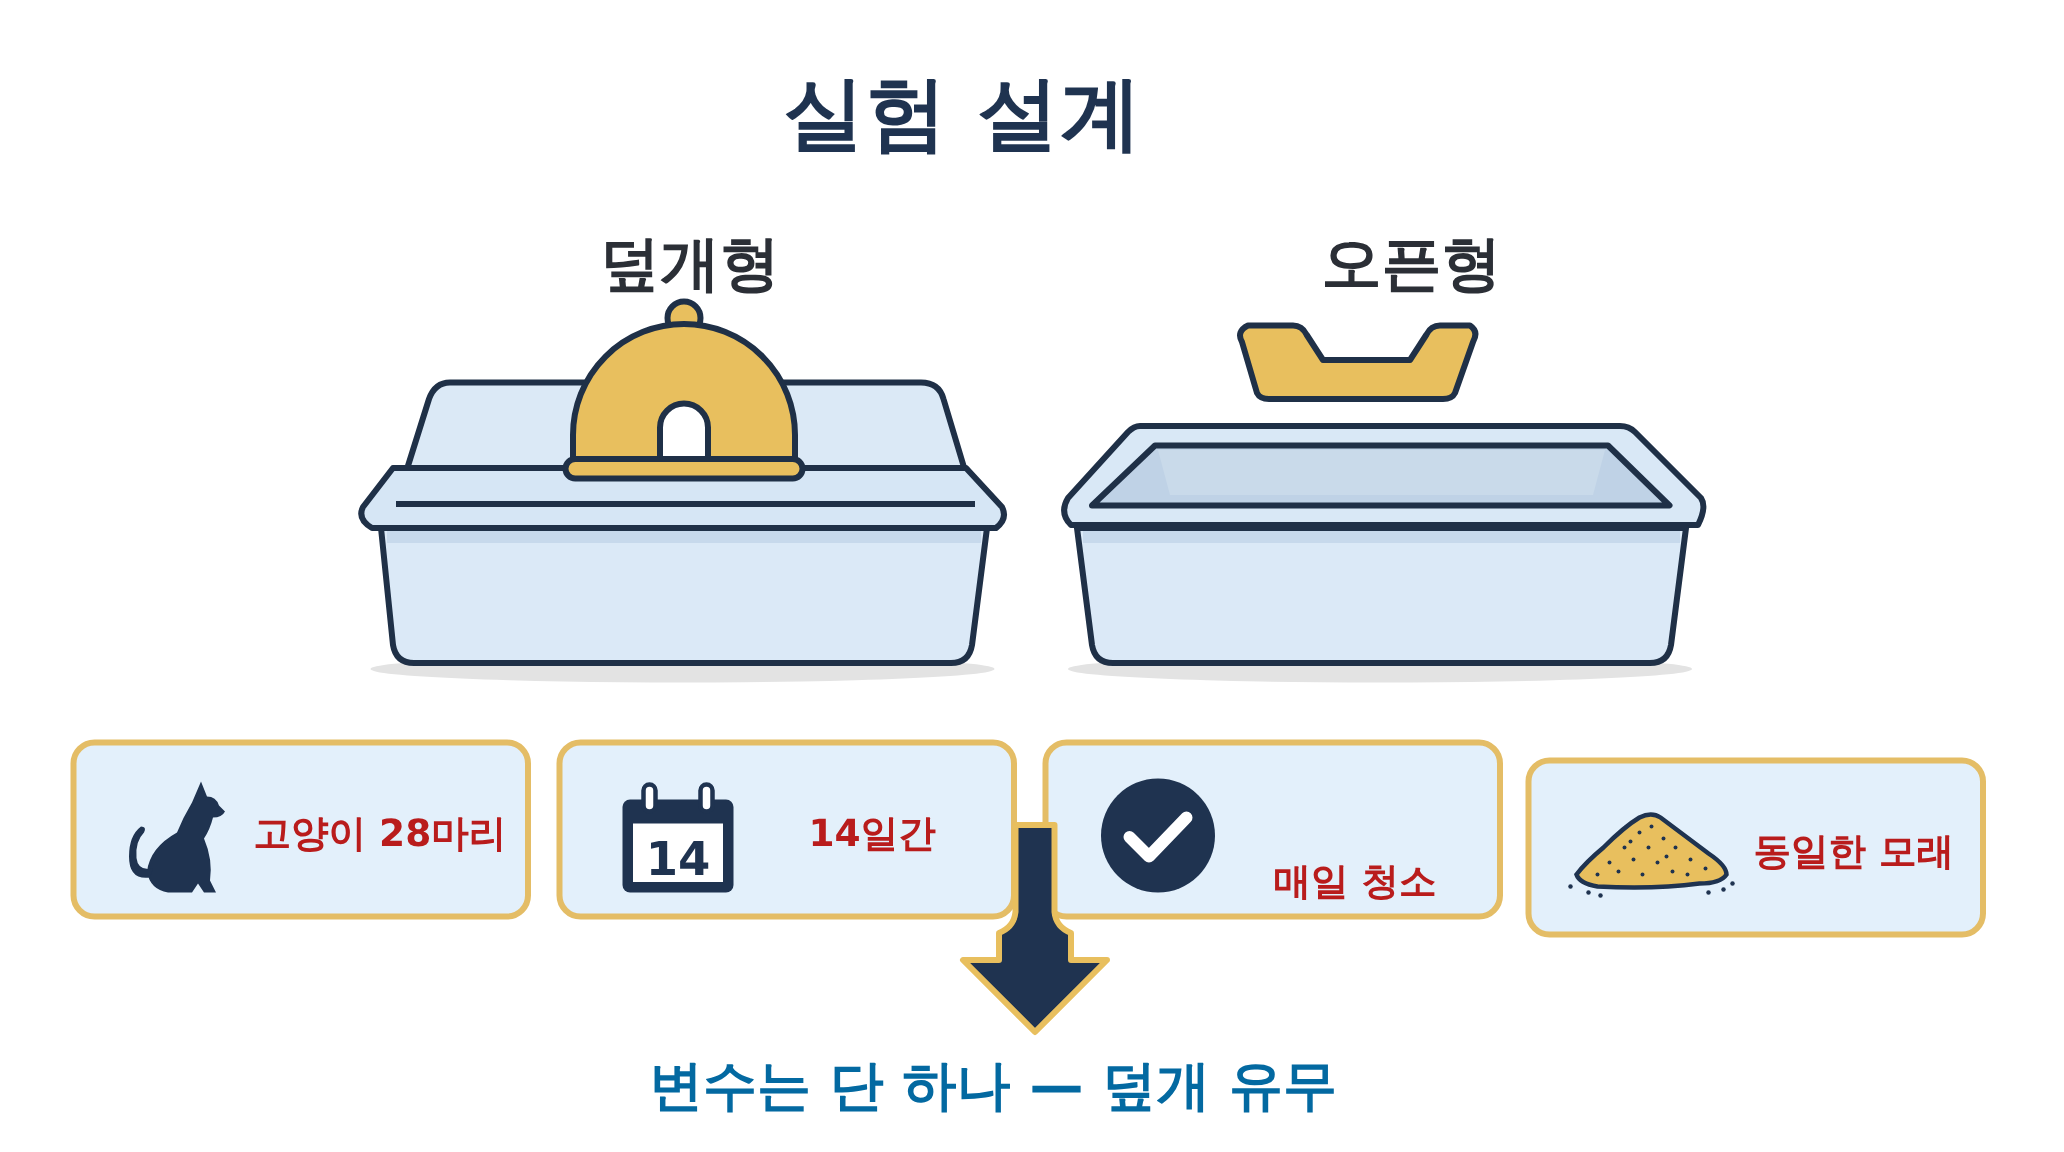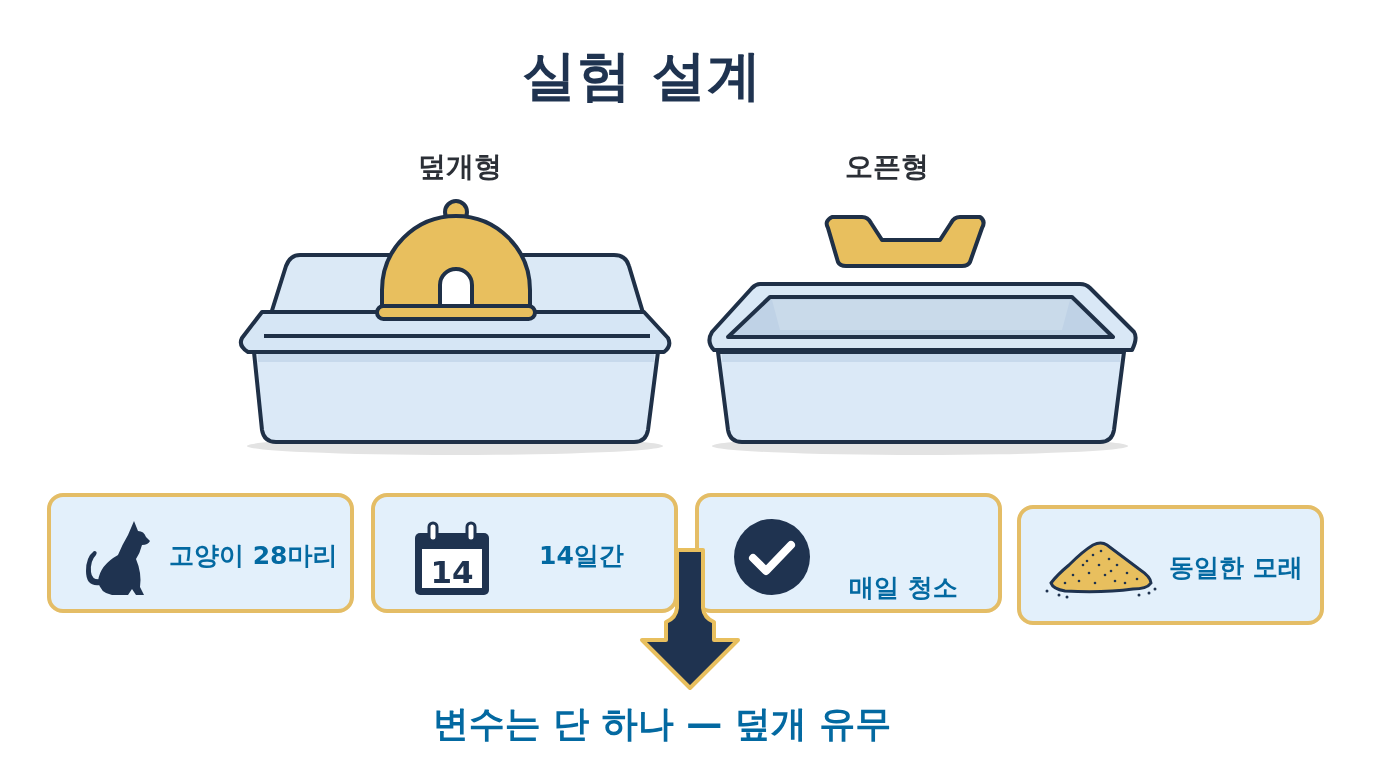--- a/index.html
+++ b/index.html
@@ -8,43 +8,43 @@
       background: #ffffff;
       font-family: "DejaVu Sans", "Liberation Sans", sans-serif;
       color: #1f3047;
     }
     .abs { position: absolute; }
     .title {
       left: 0; width: 1284px; top: 40px; text-align: center;
       font-size: 54px; font-weight: bold; color: #1f3350; letter-spacing: 1px;
     }
     .label {
-      font-size: 28px; font-weight: bold; color: #2b2f36; text-align: center;
+      font-size: 40px; font-weight: bold; color: #2b2f36; text-align: center;
     }
     .illus { left: 0; top: 0; width: 1376px; height: 768px; }
     .card {
       top: 493px; height: 120px; width: 307px;
       background: #e3f0fb; border: 4px solid #e4bd66; border-radius: 16px;
       box-sizing: border-box;
     }
     .card-text {
-      font-size: 25px; font-weight: bold; color: #0369a1; white-space: nowrap;
+      font-size: 25px; font-weight: bold; color: #b91c1c; white-space: nowrap;
     }
     .conclusion {
       left: 0; width: 1324px; top: 700px; text-align: center;
       font-size: 36px; font-weight: bold; color: #0369a1;
     }
   </style>
 </head>
 <body>
 
 <div class="abs title">실험 설계</div>
 
 <div class="abs label" style="left:330px; width:260px; top:148px;">덮개형</div>
-<div class="abs label" style="left:757px; width:260px; top:148px;">오픈형</div>
+<div class="abs label" style="left:811px; width:260px; top:148px;">오픈형</div>
 
 <svg class="abs illus" viewBox="0 0 1376 768">
 
   <g>
     <ellipse cx="455" cy="446" rx="208" ry="9" fill="#e3e3e3"></ellipse>
 
     <path d="M300 255 L614 255 Q626 255 629 266 L650 336 L264 336 L286 266 Q290 255 300 255 Z" fill="#dbe9f6" stroke="#1f3047" stroke-width="4" stroke-linejoin="round"></path>
 
     <path d="M262 312 L644 312 L668 338 Q672 346 664 352 L248 352 Q238 346 242 338 Z" fill="#d6e6f5" stroke="#1f3047" stroke-width="4" stroke-linejoin="round"></path>
 

